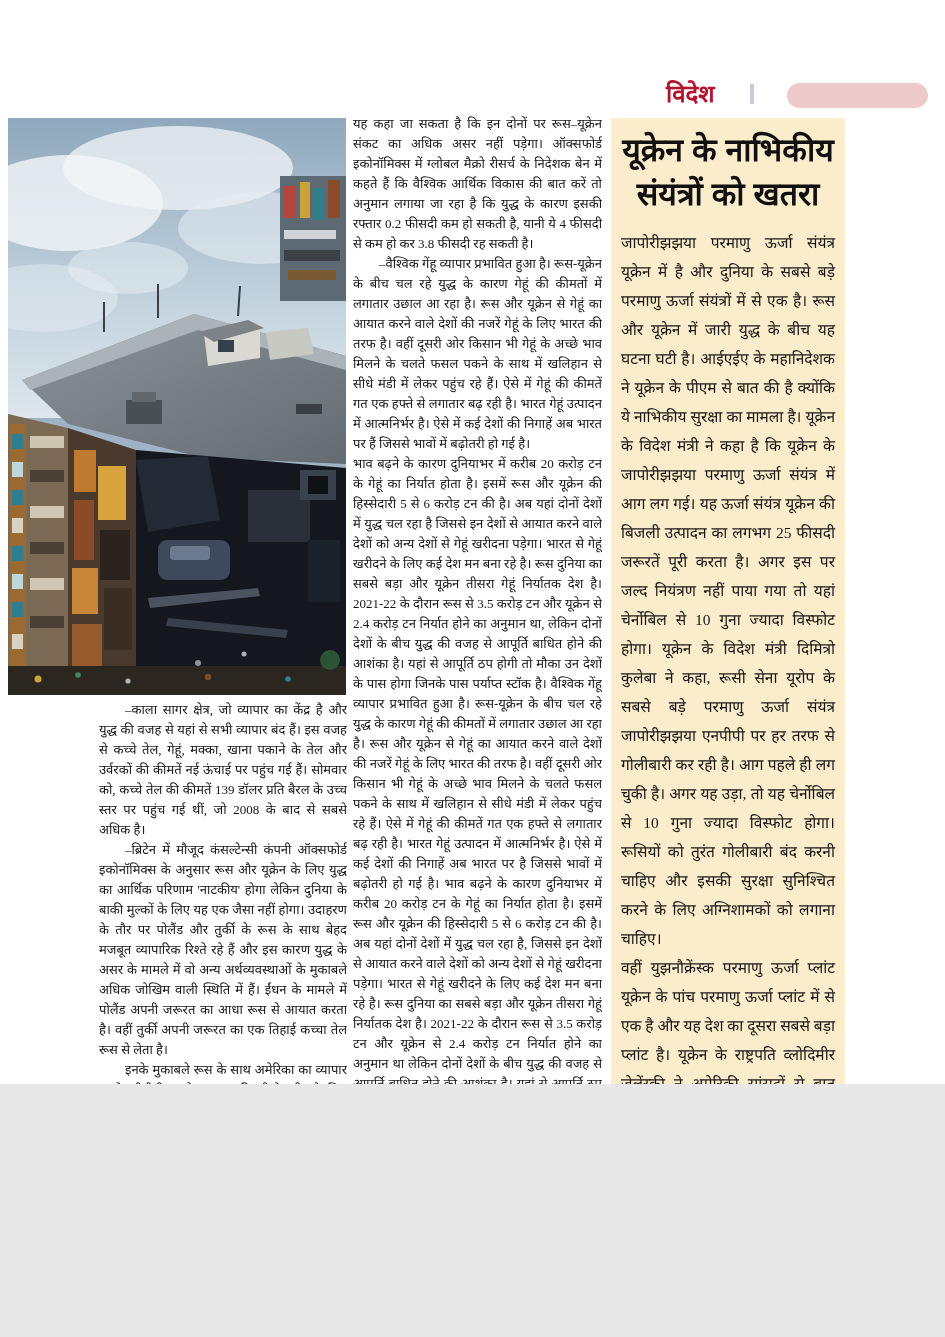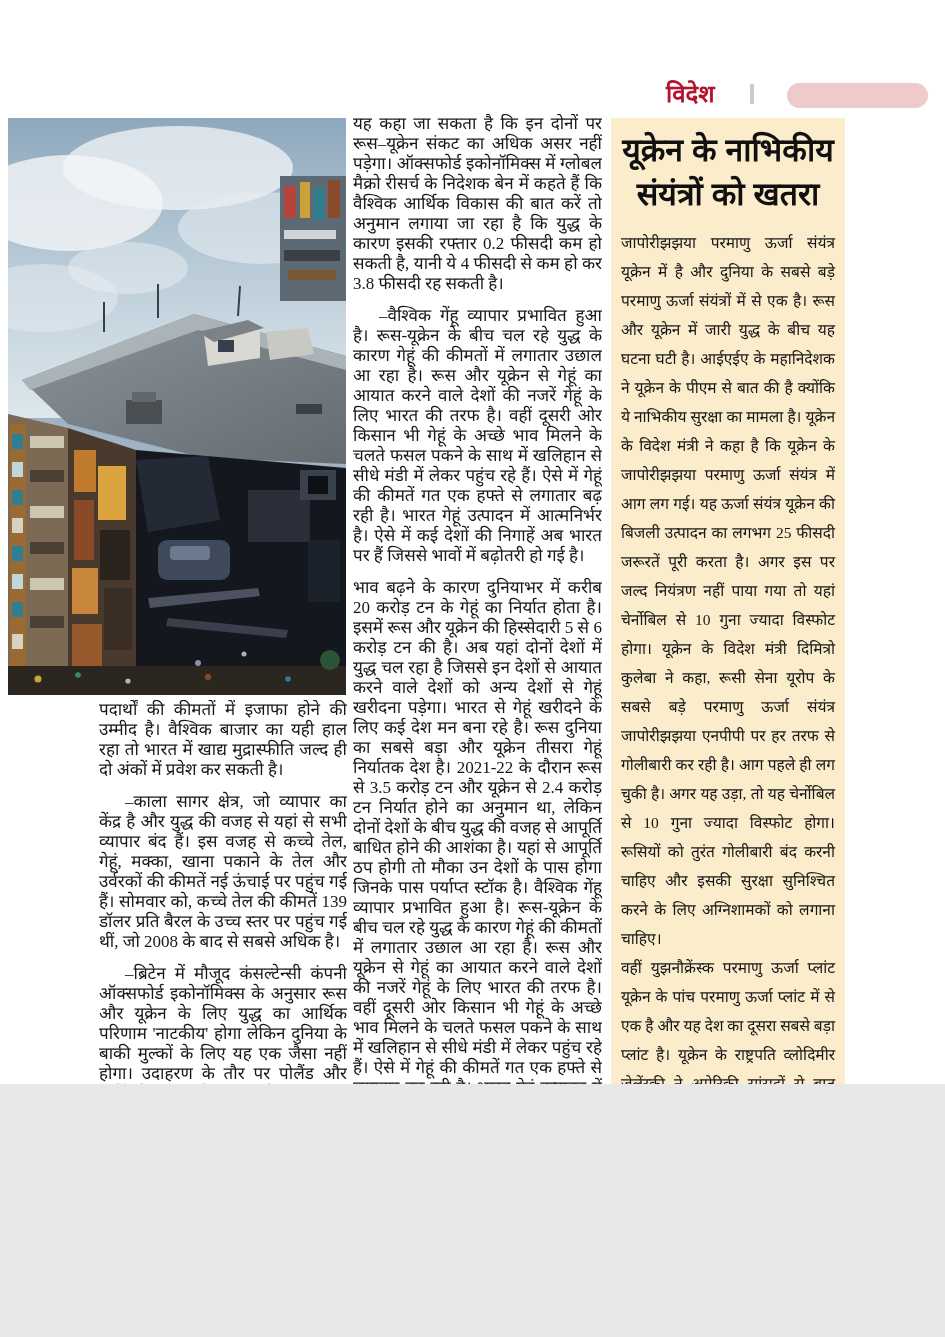--- a/index.html
+++ b/index.html
@@ -11,25 +11,25 @@
   
   .section-label{position:absolute;left:666px;top:76px;font-size:24px;font-weight:bold;
     color:var(--accent_red,#b5122e);font-family:"Liberation Sans",sans-serif;}
   .section-divider{position:absolute;left:750px;top:84px;width:4px;height:20px;background:#c9c9da;}
   .section-pill{position:absolute;left:787px;top:83px;width:141px;height:25px;border-radius:13px;
     background:var(--pill_pink,#eecaca);}
   
   .photo{position:absolute;left:8px;top:118px;width:338px;height:577px;margin:0;}
   .photo svg{display:block;}
   
-  .col p{margin:0;text-align:justify;font-size:17px;line-height:20px;}
+  .col p{margin:0;text-align:justify;font-size:13px;line-height:20px;}
   .ind{text-indent:26px;}
   .left-col{position:absolute;left:99px;top:700px;width:248px;height:517px;overflow:hidden;}
   .mid-col{position:absolute;left:353px;top:114px;width:249px;height:1094px;overflow:hidden;}
-  .mid-col p + p, .left-col p + p{margin-top:12px;}
+  .mid-col p + p, .left-col p + p{margin-top:0;}
   
   .sidebar{position:absolute;left:611px;top:118px;width:234px;height:1095px;
     background:var(--sidebar_bg,#fbeccb);box-sizing:border-box;padding:8px 10px 6px;overflow:hidden;}
   .sidebar h1{margin:2px 0 12px;text-align:center;font-weight:bold;font-size:32px;line-height:44px;
     color:#101010;font-family:"Liberation Sans","DejaVu Sans",sans-serif;}
   .sidebar p{margin:0;text-align:justify;font-size:15.5px;line-height:29px;}
   
   .footer-rule{position:absolute;left:0;top:1219px;width:945px;height:2px;background:#2a2a2a;}
   .page-footer{position:absolute;left:0;top:1224px;width:845px;height:36px;
     display:flex;justify-content:flex-end;align-items:center;gap:9px;
@@ -140,21 +140,20 @@
       <circle cx="30" cy="561" r="3.5" fill="#c9a53a"></circle>
       <circle cx="70" cy="557" r="2.8" fill="#3f8a5a"></circle>
       <circle cx="120" cy="563" r="2.6" fill="#b0b6bc"></circle>
       <circle cx="200" cy="559" r="3.2" fill="#7a4a2a"></circle>
       <circle cx="280" cy="561" r="2.8" fill="#2e7f93"></circle>
       <circle cx="322" cy="542" r="10" fill="#2f5e3a" opacity="0.85"></circle>
     </svg>
   </figure>
 
   <section class="col left-col">
-    <p>पदार्थों की कीमतों में इजाफा होने की उम्मीद है। वैश्विक बाजार का यही हाल रहा तो भारत में खाद्य मुद्रास्फीति जल्द ही दो अंकों में प्रवेश कर सकती है।</p>
     <p class="ind">–काला सागर क्षेत्र, जो व्यापार का केंद्र है और युद्ध की वजह से यहां से सभी व्यापार बंद हैं। इस वजह से कच्चे तेल, गेहूं, मक्का, खाना पकाने के तेल और उर्वरकों की कीमतें नई ऊंचाई पर पहुंच गई हैं। सोमवार को, कच्चे तेल की कीमतें 139 डॉलर प्रति बैरल के उच्च स्तर पर पहुंच गई थीं, जो 2008 के बाद से सबसे अधिक है।</p>
     <p class="ind">–ब्रिटेन में मौजूद कंसल्टेन्सी कंपनी ऑक्सफोर्ड इकोनॉमिक्स के अनुसार रूस और यूक्रेन के लिए युद्ध का आर्थिक परिणाम 'नाटकीय' होगा लेकिन दुनिया के बाकी मुल्कों के लिए यह एक जैसा नहीं होगा। उदाहरण के तौर पर पोलैंड और तुर्की के रूस के साथ बेहद मजबूत व्यापारिक रिश्ते रहे हैं और इस कारण युद्ध के असर के मामले में वो अन्य अर्थव्यवस्थाओं के मुकाबले अधिक जोखिम वाली स्थिति में हैं। ईंधन के मामले में पोलैंड अपनी जरूरत का आधा रूस से आयात करता है। वहीं तुर्की अपनी जरूरत का एक तिहाई कच्चा तेल रूस से लेता है।</p>
     <p class="ind">इनके मुकाबले रूस के साथ अमेरिका का व्यापार उसके जीडीपी का केवल 0.5 फ़ीसदी है। चीन के लिए यह आंकड़ा 2.5 फ़ीसदी है। ऐसे में</p>
   </section>
 
   <section class="col mid-col">
     <p>यह कहा जा सकता है कि इन दोनों पर रूस–यूक्रेन संकट का अधिक असर नहीं पड़ेगा। ऑक्सफोर्ड इकोनॉमिक्स में ग्लोबल मैक्रो रीसर्च के निदेशक बेन में कहते हैं कि वैश्विक आर्थिक विकास की बात करें तो अनुमान लगाया जा रहा है कि युद्ध के कारण इसकी रफ्तार 0.2 फीसदी कम हो सकती है, यानी ये 4 फीसदी से कम हो कर 3.8 फीसदी रह सकती है।</p>
     <p class="ind">–वैश्विक गेंहू व्यापार प्रभावित हुआ है। रूस-यूक्रेन के बीच चल रहे युद्ध के कारण गेहूं की कीमतों में लगातार उछाल आ रहा है। रूस और यूक्रेन से गेहूं का आयात करने वाले देशों की नजरें गेहूं के लिए भारत की तरफ है। वहीं दूसरी ओर किसान भी गेहूं के अच्छे भाव मिलने के चलते फसल पकने के साथ में खलिहान से सीधे मंडी में लेकर पहुंच रहे हैं। ऐसे में गेहूं की कीमतें गत एक हफ्ते से लगातार बढ़ रही है। भारत गेहूं उत्पादन में आत्मनिर्भर है। ऐसे में कई देशों की निगाहें अब भारत पर हैं जिससे भावों में बढ़ोतरी हो गई है।</p>
     <p>भाव बढ़ने के कारण दुनियाभर में करीब 20 करोड़ टन के गेहूं का निर्यात होता है। इसमें रूस और यूक्रेन की हिस्सेदारी 5 से 6 करोड़ टन की है। अब यहां दोनों देशों में युद्ध चल रहा है जिससे इन देशों से आयात करने वाले देशों को अन्य देशों से गेहूं खरीदना पड़ेगा। भारत से गेहूं खरीदने के लिए कई देश मन बना रहे है। रूस दुनिया का सबसे बड़ा और यूक्रेन तीसरा गेहूं निर्यातक देश है। 2021-22 के दौरान रूस से 3.5 करोड़ टन और यूक्रेन से 2.4 करोड़ टन निर्यात होने का अनुमान था, लेकिन दोनों देशों के बीच युद्ध की वजह से आपूर्ति बाधित होने की आशंका है। यहां से आपूर्ति ठप होगी तो मौका उन देशों के पास होगा जिनके पास पर्याप्त स्टॉक है। वैश्विक गेंहू व्यापार प्रभावित हुआ है। रूस-यूक्रेन के बीच चल रहे युद्ध के कारण गेहूं की कीमतों में लगातार उछाल आ रहा है। रूस और यूक्रेन से गेहूं का आयात करने वाले देशों की नजरें गेहूं के लिए भारत की तरफ है। वहीं दूसरी ओर किसान भी गेहूं के अच्छे भाव मिलने के चलते फसल पकने के साथ में खलिहान से सीधे मंडी में लेकर पहुंच रहे हैं। ऐसे में गेहूं की कीमतें गत एक हफ्ते से लगातार बढ़ रही है। भारत गेहूं उत्पादन में आत्मनिर्भर है। ऐसे में कई देशों की निगाहें अब भारत पर है जिससे भावों में बढ़ोतरी हो गई है। भाव बढ़ने के कारण दुनियाभर में करीब 20 करोड़ टन के गेहूं का निर्यात होता है। इसमें रूस और यूक्रेन की हिस्सेदारी 5 से 6 करोड़ टन की है। अब यहां दोनों देशों में युद्ध चल रहा है, जिससे इन देशों से आयात करने वाले देशों को अन्य देशों से गेहूं खरीदना पड़ेगा। भारत से गेहूं खरीदने के लिए कई देश मन बना रहे है। रूस दुनिया का सबसे बड़ा और यूक्रेन तीसरा गेहूं निर्यातक देश है। 2021-22 के दौरान रूस से 3.5 करोड़ टन और यूक्रेन से 2.4 करोड़ टन निर्यात होने का अनुमान था लेकिन दोनों देशों के बीच युद्ध की वजह से आपूर्ति बाधित होने की आशंका है। यहां से आपूर्ति ठप होगी तो मौका उन देशों के पास होगा जिनके पास पर्याप्त स्टॉक है।</p>
   </section>

